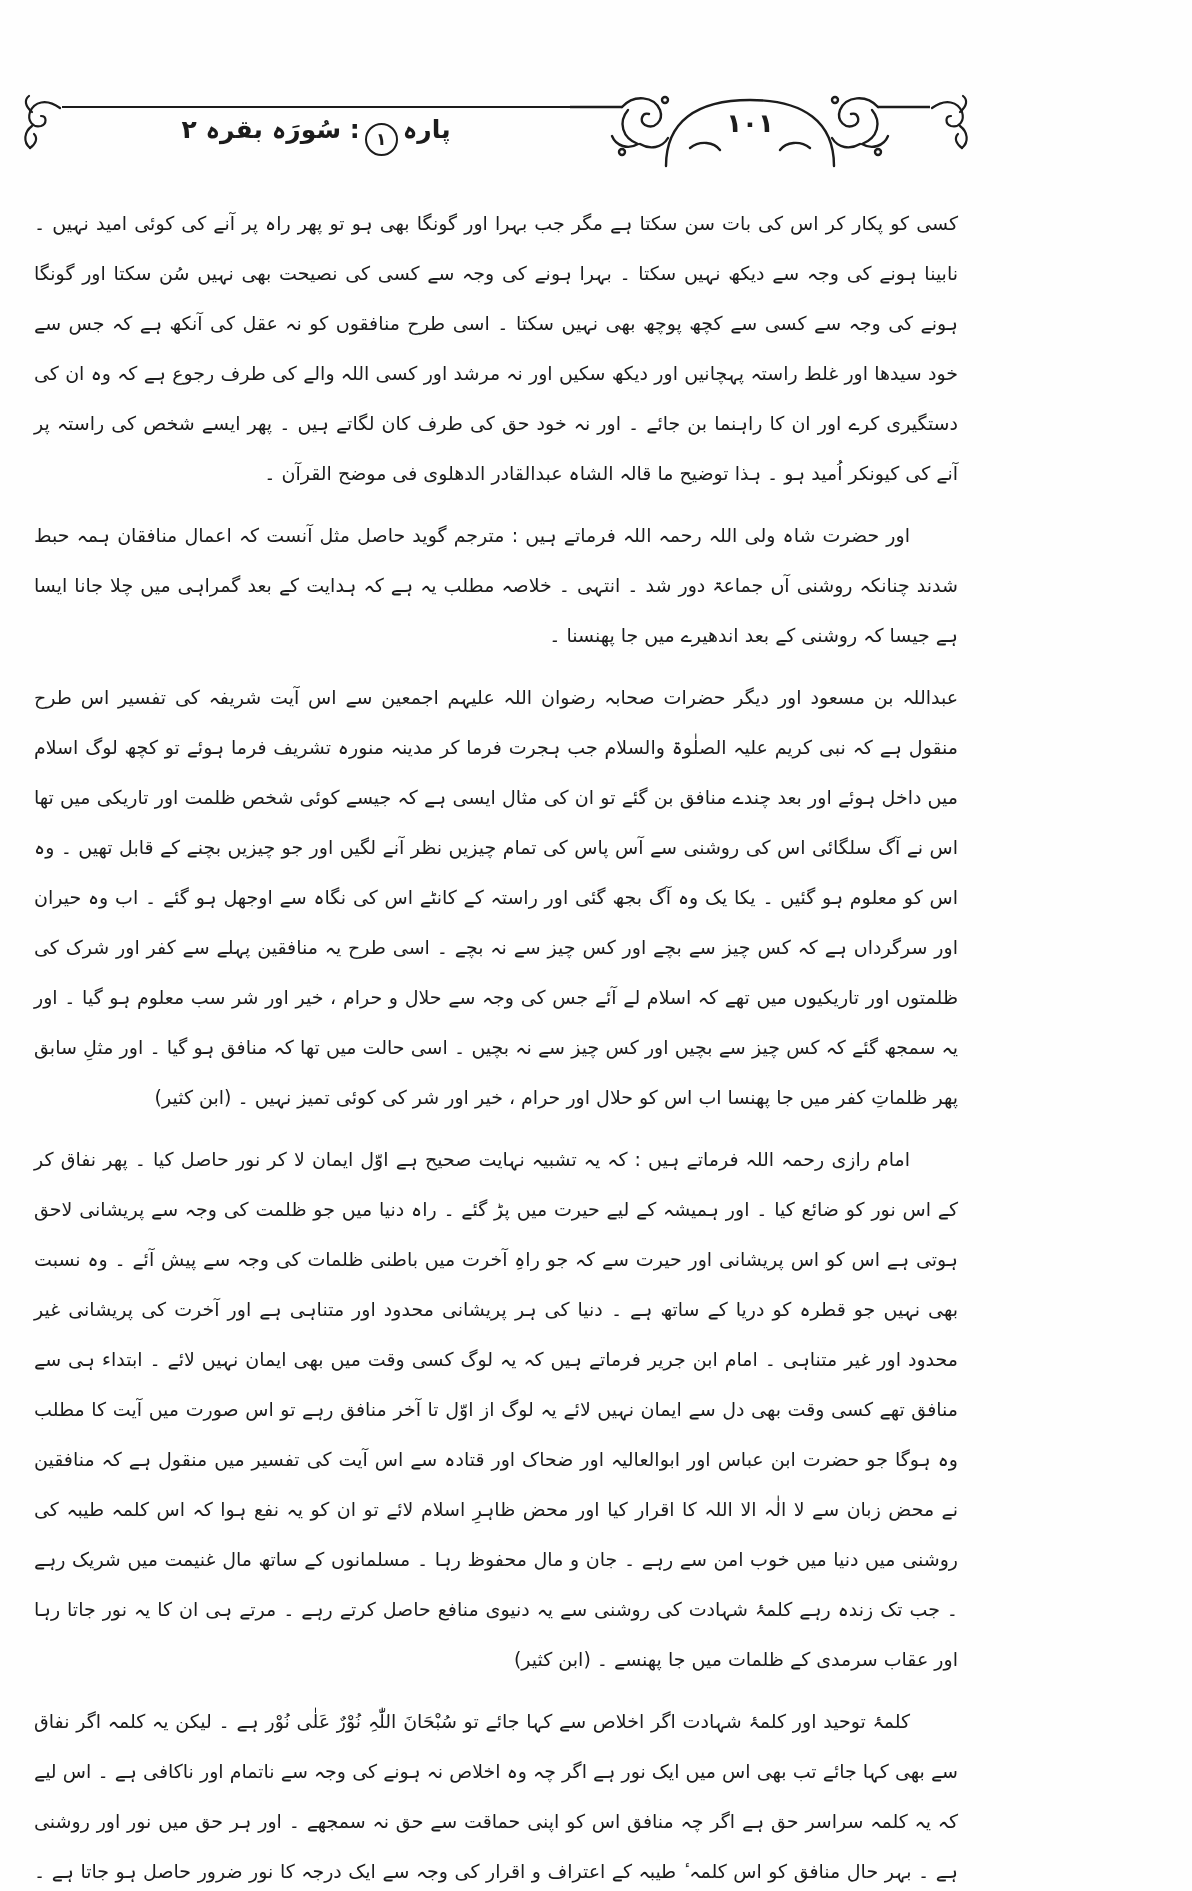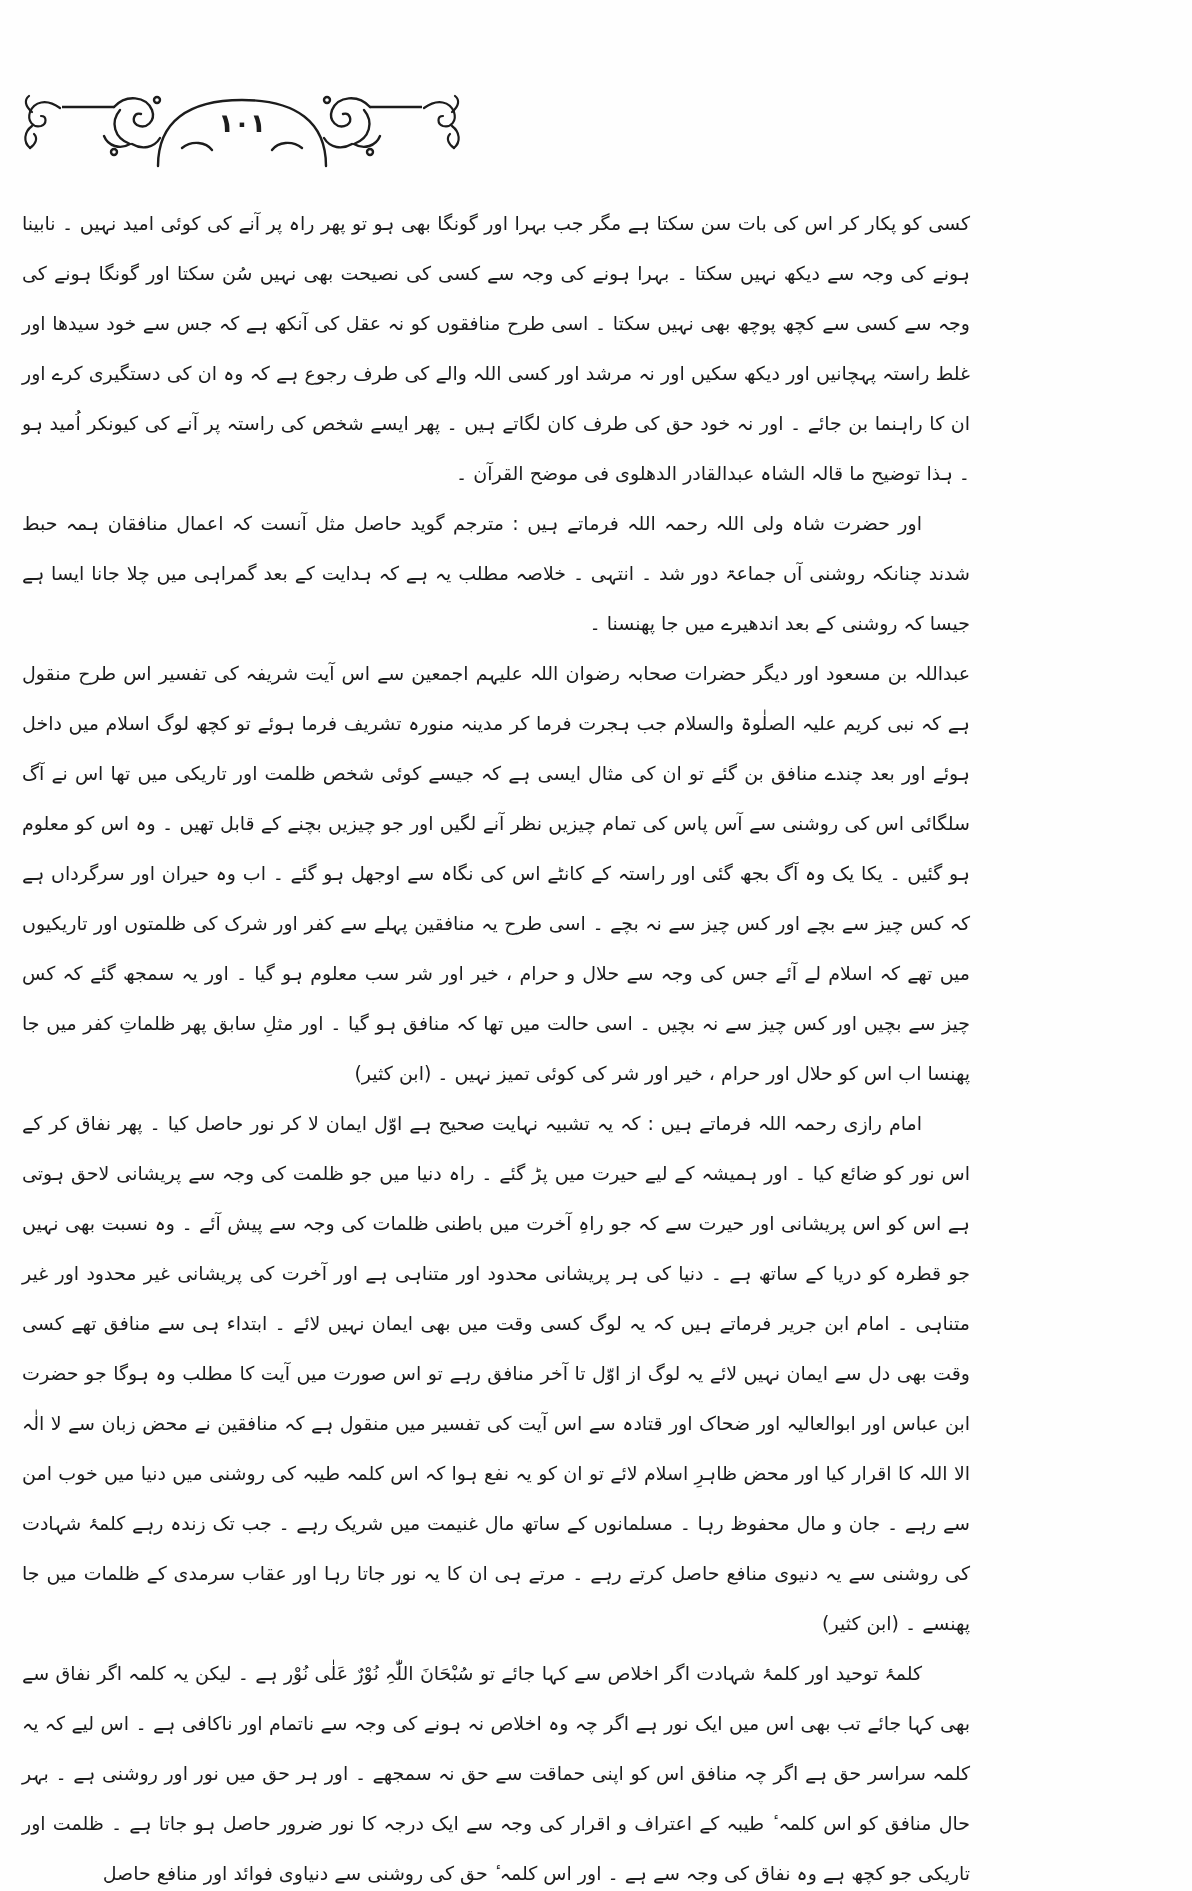--- a/index.html
+++ b/index.html
@@ -66,39 +66,44 @@
   }
   
   .body-text{
     direction:rtl;
     width:948px;
     margin:18px 0 0 22px;
     font-size:19px;
     line-height:50px;
     text-align:justify;
   }
-  .para{margin:0;}
+  .para{margin:12px;}
   .para.indent{text-indent:48px;}
 </style>
 </head>
 <body>
 
 <div class="page">
 
   <header class="header">
 
     <span class="corner">
       <svg width="42" height="58" viewBox="0 0 42 58" fill="none" stroke="#1c1c1c" stroke-width="2.2" stroke-linecap="round">
         <path d="M40 14 C26 4 14 8 10 18 C7 27 13 34 21 32 C27 30 27 22 21 22"></path>
         <path d="M12 18 C5 12 4 6 9 2"></path>
         <path d="M12 32 C4 38 3 48 10 54"></path>
         <path d="M10 54 C16 50 18 44 14 40"></path>
       </svg>
     </span>
 
+    <div class="h-seg">
+      <span class="h-text">
+        <span>پارہ</span><span class="circle-num">۱</span><span>: سُورَہ بقرہ ۲</span>
+      </span>
+    </div>
 
     <div class="h-center">
       <svg width="360" height="92" viewBox="0 0 360 92" fill="none" stroke="#1c1c1c" stroke-width="2.4" stroke-linecap="round">
 
         <path d="M0 19 H52"></path>
         <path d="M308 19 H360"></path>
 
         <path d="M96 78 C96 34 126 12 180 12 C234 12 264 34 264 78"></path>
 
         <path d="M52 19 C64 6 84 8 90 22 C94 33 84 42 75 37 C69 33 72 24 79 26"></path>

